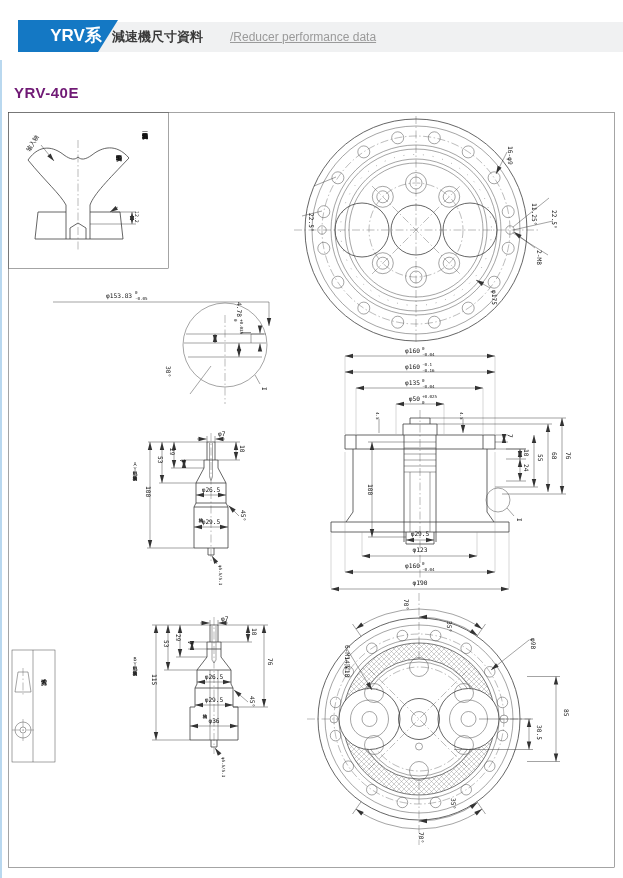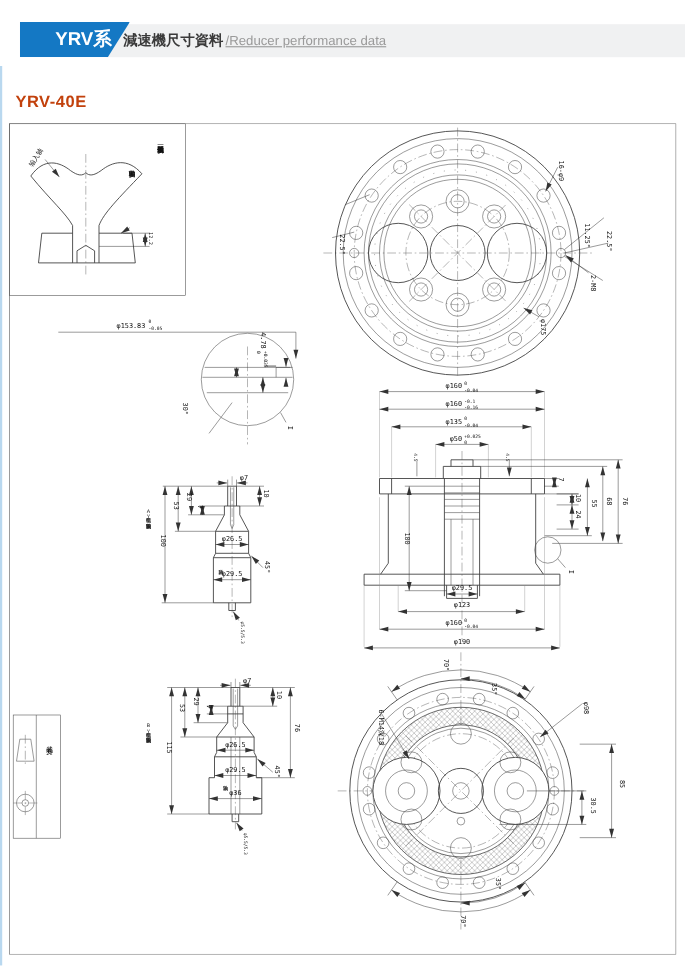--- a/index.html
+++ b/index.html
@@ -1,26 +1,26 @@
 <!DOCTYPE html>
 <html><head>
 <meta charset="utf-8">
 <style>
   html,body{margin:0;padding:0;background:#fff;}
   .page{position:relative;width:623px;height:878px;background:#fff;overflow:hidden;
         font-family:"Liberation Sans",sans-serif;}
   .left-accent{position:absolute;left:0;top:60px;width:2px;height:818px;background:#b9d8ef;}
   .hdr-band{position:absolute;left:96px;right:0;top:22px;height:30px;background:#f0f1f2;
-            display:flex;align-items:center;padding-left:16px;box-sizing:border-box;}
+            display:flex;align-items:center;padding-left:16px;box-sizing:border-box;gap:25px;}
   .hdr-zh{font-size:13px;font-weight:bold;color:#3a3a3a;}
   .hdr-en{font-size:12px;color:#9a9a9a;margin-left:2px;text-decoration:underline;}
   .badge{position:absolute;left:18px;top:20px;width:100px;height:32px;background:#1478c4;
          color:#fff;font-size:17px;font-weight:bold;line-height:32px;text-align:center;
          clip-path:polygon(0 0,100% 0,calc(100% - 20px) 100%,0 100%);padding-right:12px;box-sizing:border-box;padding-left:28px;}
-  .model{position:absolute;left:14px;top:84px;color:#c2410c;font-size:15px;font-weight:bold;letter-spacing:.5px;}
+  .model{position:absolute;left:14px;top:84px;color:#701a75;font-size:15px;font-weight:bold;letter-spacing:.5px;}
   svg{position:absolute;left:8px;top:112px;}
   .ln{stroke:#3f3f3f;stroke-width:.8;fill:none;}
   .ln2{stroke:#4a4a4a;stroke-width:.5;fill:none;}
   .cl{stroke:#6a6a6a;stroke-width:.45;fill:none;stroke-dasharray:8 2.5 1.5 2.5;}
   .dl{stroke:#333;stroke-width:.45;fill:none;}
   .xl{stroke:#8a8a8a;stroke-width:.35;fill:none;}
   .t{font-family:"DejaVu Sans Mono",monospace;font-size:6.2px;fill:#111;}
   .t4{font-family:"DejaVu Sans Mono",monospace;font-size:4.2px;fill:#111;}
   .t45{font-family:"DejaVu Sans Mono",monospace;font-size:4.8px;fill:#111;}
   .cjk{font-family:"Liberation Sans",sans-serif;font-size:6px;fill:#111;}

